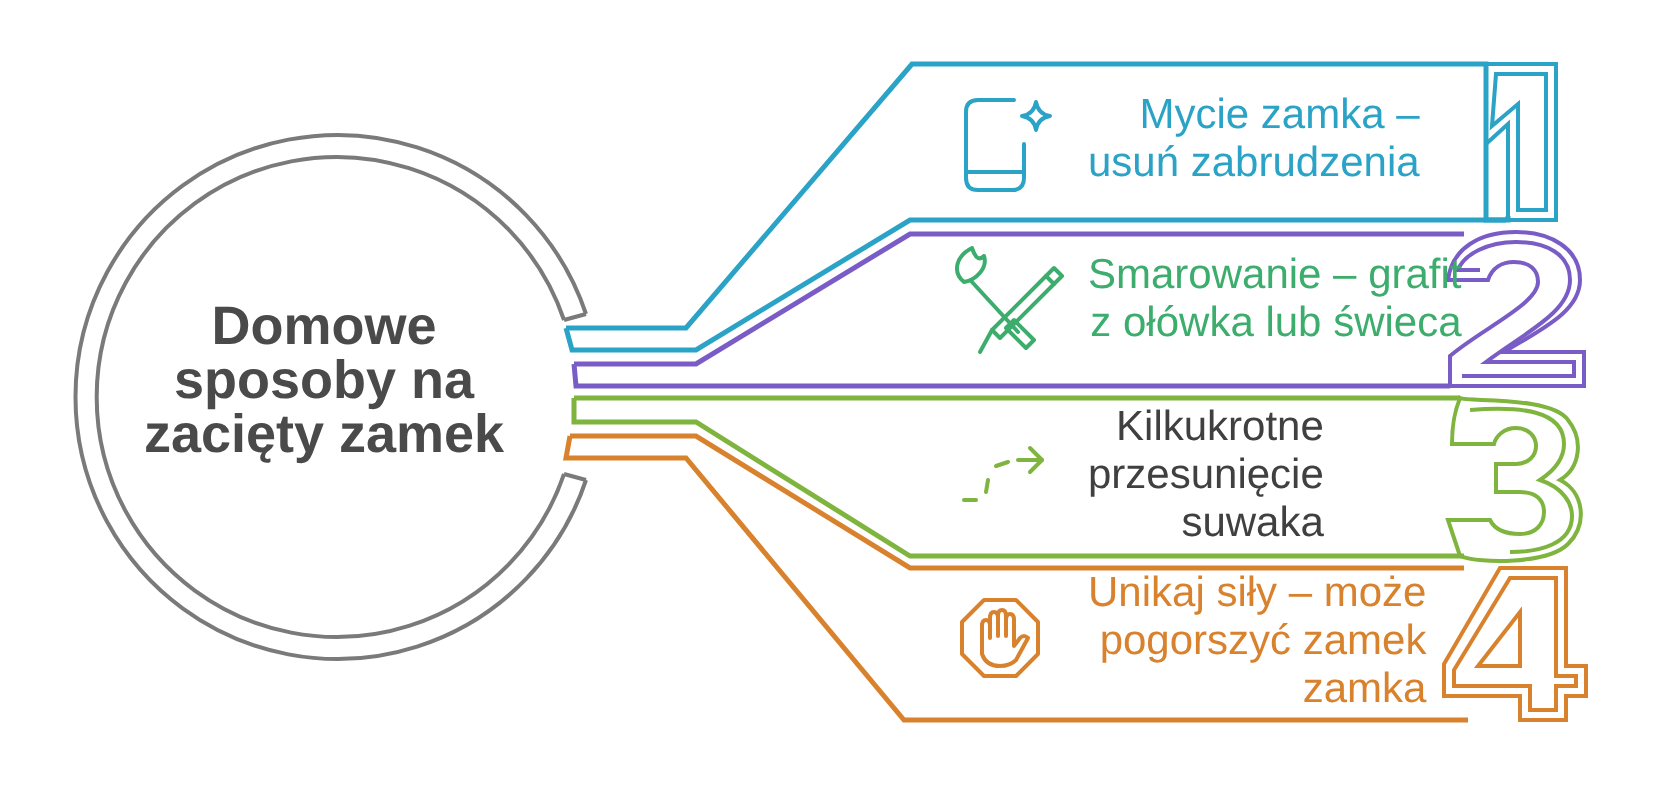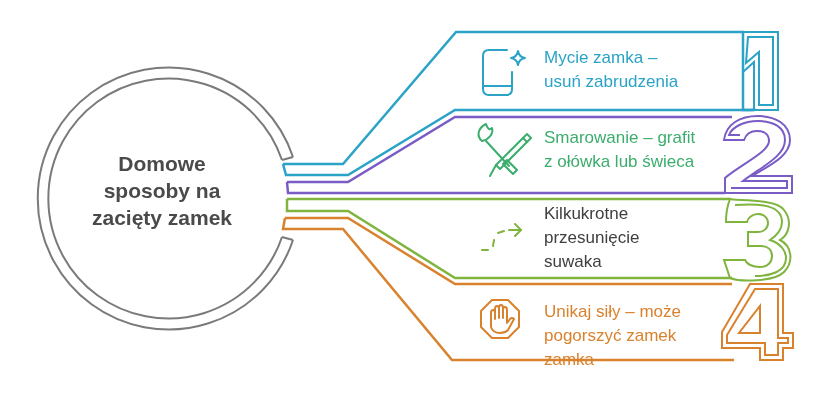--- a/index.html
+++ b/index.html
@@ -1,28 +1,28 @@
 <!DOCTYPE html>
 <html><head>
 <meta charset="utf-8">
 <style>
   html, body { margin: 0; padding: 0; background: #ffffff; }
   body { width: 828px; height: 400px; position: relative; overflow: hidden; font-family: "Liberation Sans", "DejaVu Sans", sans-serif; }
   svg.canvas { position: absolute; left: 0; top: 0; }
   .center-title {
     position: absolute; left: 62px; top: 150px; width: 200px;
-    text-align: center; font-weight: bold; font-size: 21px; line-height: 27px; color: #4a4a4a;
+    text-align: center; font-weight: bold; font-size: 27px; line-height: 27px; color: #4a4a4a;
   }
   .center-title span { display: block; }
-  .label { position: absolute; font-size: 17px; line-height: 24px; }
+  .label { position: absolute; font-size: 21px; line-height: 24px; text-align: right; }
   .label span { display: block; white-space: nowrap; }
   .l1 { left: 544px; top: 46px; color: #2aa3c6; }
   .l2 { left: 544px; top: 126px; color: #3dad6e; }
   .l3 { left: 544px; top: 202px; color: #404040; }
-  .l4 { left: 544px; top: 285px; color: #d9822e; margin-top: 15px; }
+  .l4 { left: 544px; top: 285px; color: #d9822e; }
 </style>
 </head>
 <body>
 
 <svg class="canvas" width="828" height="400" viewBox="0 0 828 400">
 
   <g fill="none" stroke="#7a7a7a" stroke-width="2">
     <path d="M 293 157 A 131 131 0 1 0 293 240"></path>
     <path d="M 282 160 A 120 120 0 1 0 282 237"></path>
     <line x1="282" y1="160" x2="293" y2="157"></line>

